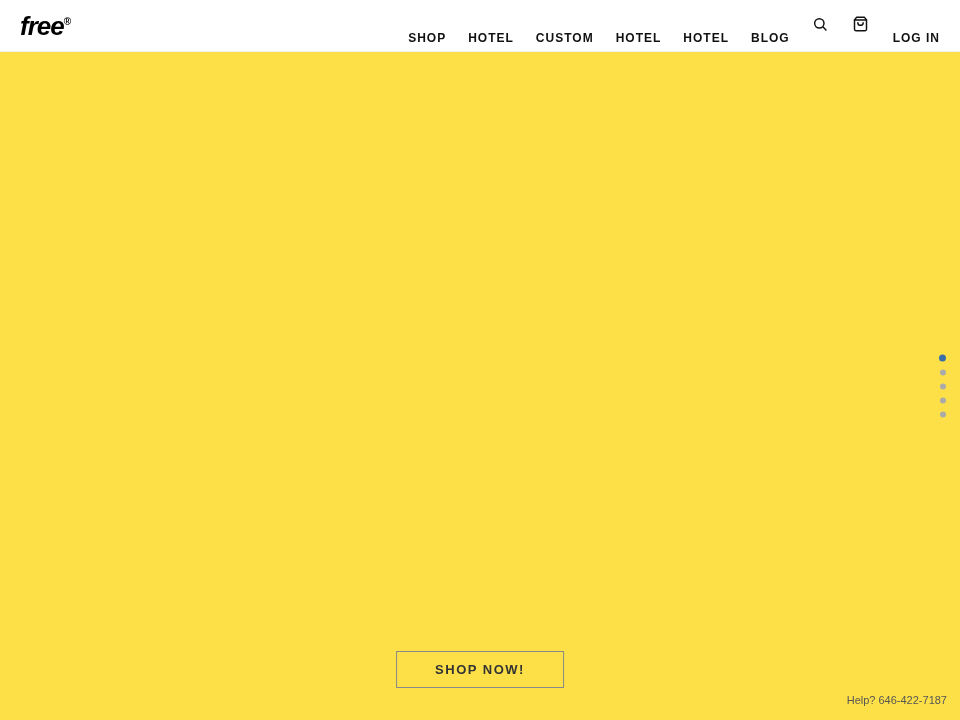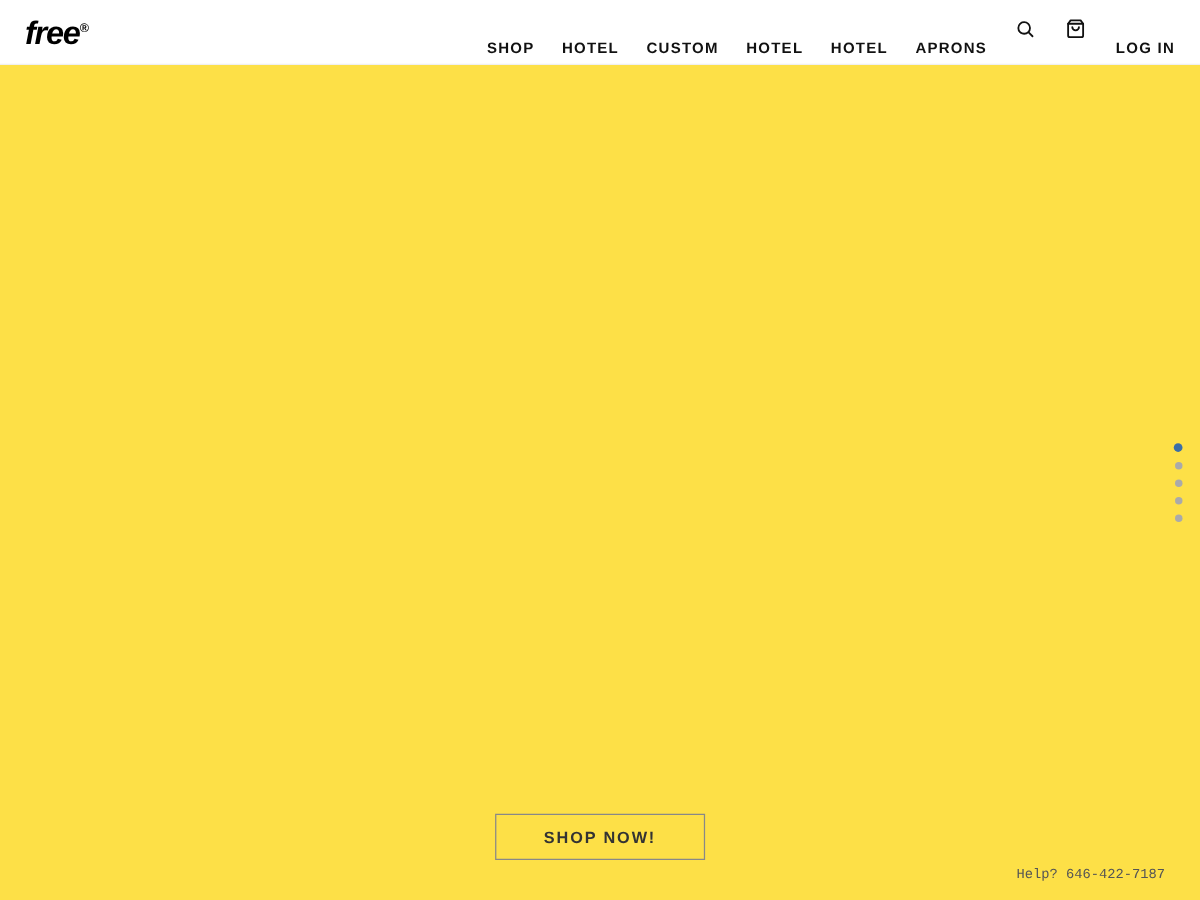--- a/index.html
+++ b/index.html
@@ -141,43 +141,42 @@
       color: #333;
       background: transparent;
       cursor: pointer;
       text-transform: uppercase;
     }
 
     
     .help-text {
       position: absolute;
       bottom: 14px;
-      right: 28px;
+      right: 13px;
       font-size: 11px;
       color: #555;
-      font-family: Liberation Mono, monospace;
     }
   </style>
 </head>
 <body>
 
 <header class="header">
   <div class="header-left">
     <div class="logo">
       <span>free</span><span class="logo-reg">®</span>
     </div>
   </div>
 
   <nav class="nav">
     <a class="nav-item">SHOP</a>
     <a class="nav-item">HOTEL</a>
     <a class="nav-item">CUSTOM</a>
     <a class="nav-item">HOTEL</a>
     <a class="nav-item">HOTEL</a>
-    <a class="nav-item">APRONS</a>
+    <a class="nav-item">BLOG</a>
 
     <div class="nav-icons">
       <span class="nav-icon">
         <svg width="16" height="16" viewBox="0 0 24 24" fill="none" stroke="#111" stroke-width="2.2" stroke-linecap="round" stroke-linejoin="round">
           <circle cx="11" cy="11" r="7"></circle>
           <line x1="21" y1="21" x2="16.65" y2="16.65"></line>
         </svg>
       </span>
       <span class="nav-icon">
         <svg width="17" height="16" viewBox="0 0 24 24" fill="none" stroke="#111" stroke-width="2.2" stroke-linecap="round" stroke-linejoin="round">

